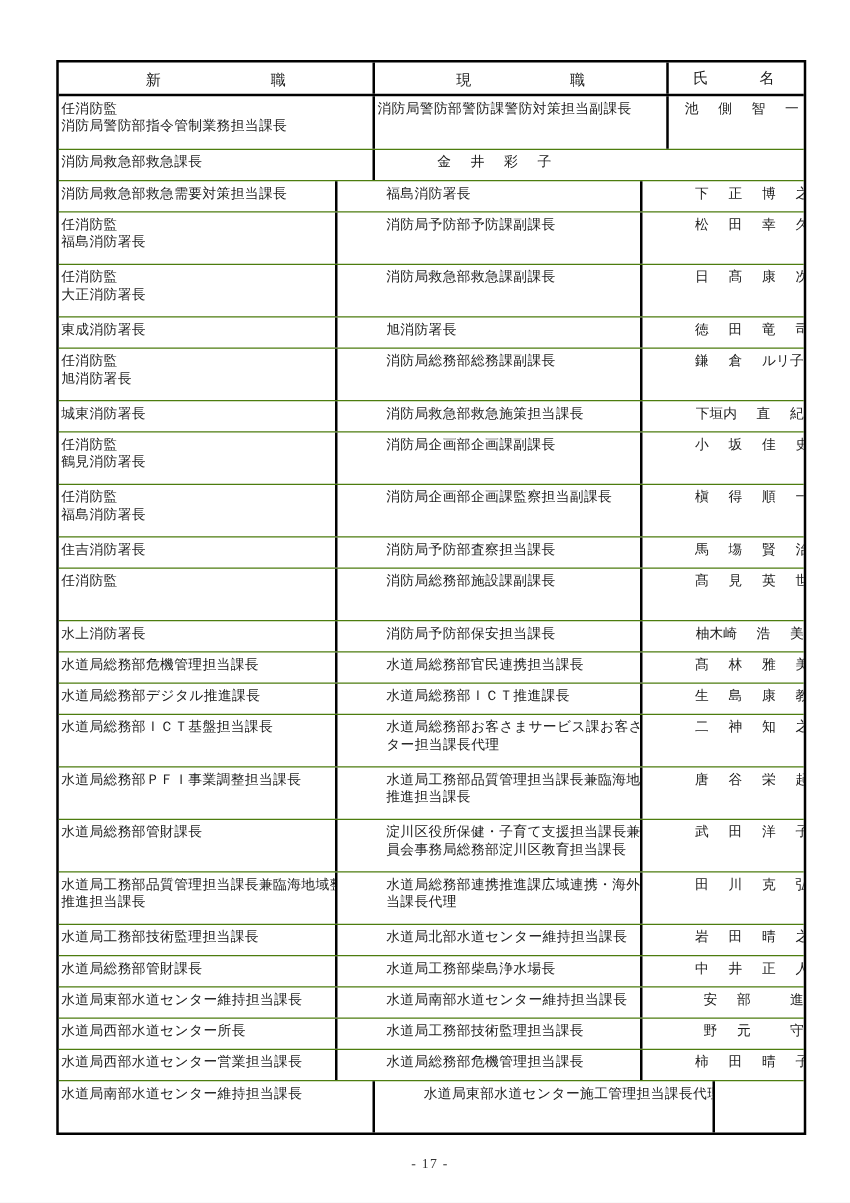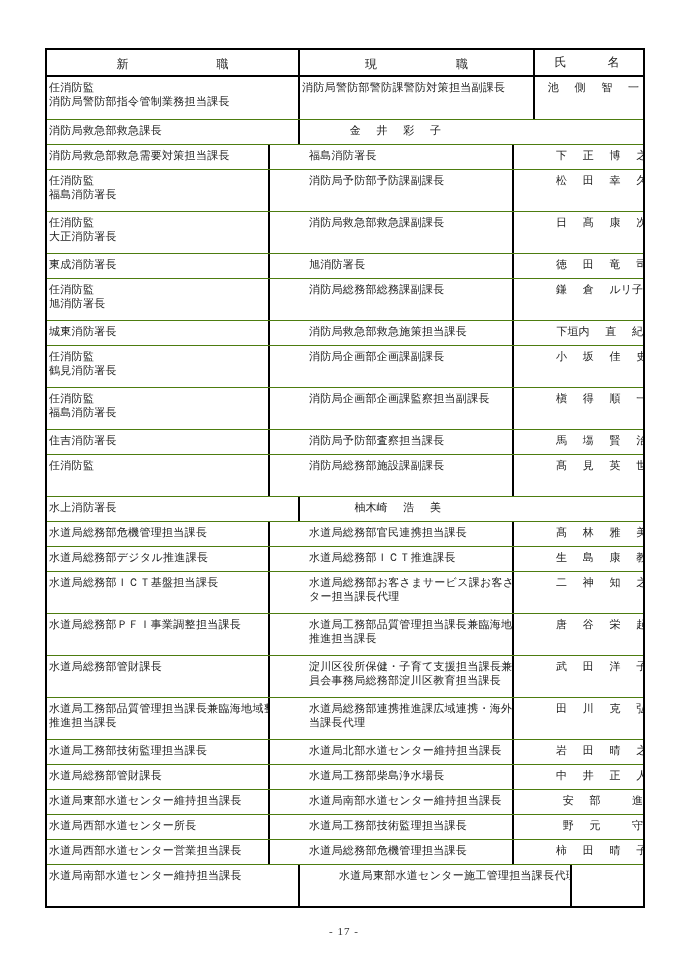--- a/index.html
+++ b/index.html
@@ -197,20 +197,23 @@
           </div>
           <div class="cell c2">
             <div class="line">消防局総務部施設課副課長</div>
           </div>
           <div class="cell c3 name">髙 見 英 世</div>
         </div>
         <div class="row">
           <div class="cell c1">
             <div class="line">水上消防署長</div>
           </div>
+          <div class="cell c2">
+            <div class="line">消防局予防部保安担当課長</div>
+          </div>
           <div class="cell c3 name">柚木崎 浩 美</div>
         </div>
         <div class="row">
           <div class="cell c1">
             <div class="line">水道局総務部危機管理担当課長</div>
           </div>
           <div class="cell c2">
             <div class="line">水道局総務部官民連携担当課長</div>
           </div>
           <div class="cell c3 name">髙 林 雅 美</div>

